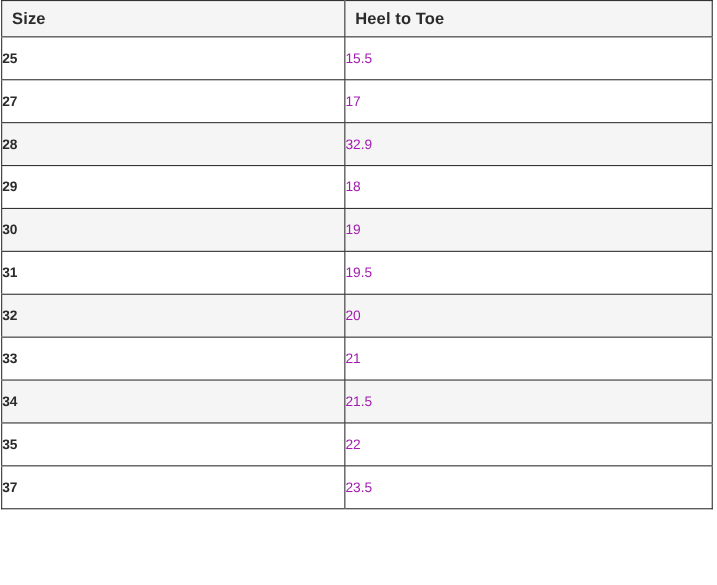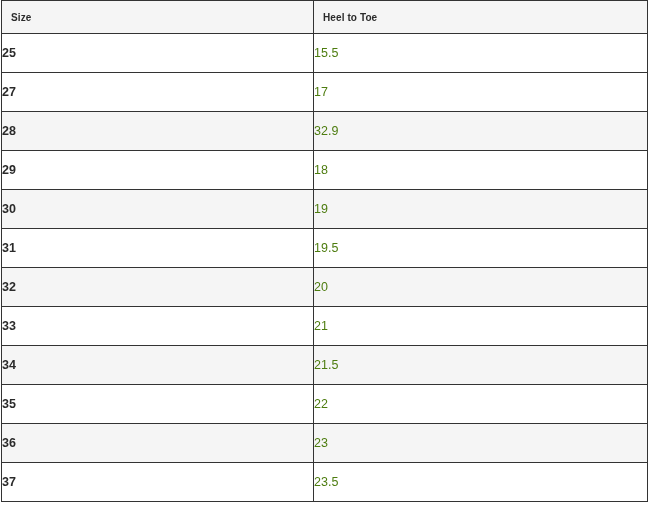--- a/index.html
+++ b/index.html
@@ -49,21 +49,21 @@
     border-bottom: none;
   }
 
   
   thead th {
     background: #f5f5f5;
     height: 33px;
     padding: 0 0 0 9px;
     text-align: left;
     vertical-align: middle;
-    font-size: 10px;
+    font-size: 15px;
     font-weight: bold;
     color: #2b2b2b;
     letter-spacing: 0.1px;
   }
 
   
   tbody tr { height: 38px; }
   tbody tr.row-odd  { background: #ffffff; }
   tbody tr.row-even { background: #f5f5f5; }
 
@@ -75,21 +75,21 @@
     line-height: 38px;
     padding: 0;
   }
 
   td.cell-size {
     font-weight: bold;
     color: #2b2b2b;
   }
   td.cell-heel {
     font-weight: normal;
-    color: #4d7c0f;
+    color: #a21caf;
   }
 </style>
 </head>
 <body>
 
 <div class="chart-wrap">
   <table class="size-chart">
     <colgroup>
       <col class="col-size">
       <col class="col-heel">
@@ -134,23 +134,19 @@
           <td class="cell-heel">21</td>
         </tr>
         <tr class="row-even">
           <td class="cell-size">34</td>
           <td class="cell-heel">21.5</td>
         </tr>
         <tr class="row-odd">
           <td class="cell-size">35</td>
           <td class="cell-heel">22</td>
         </tr>
-        <tr class="row-even">
-          <td class="cell-size">36</td>
-          <td class="cell-heel">23</td>
-        </tr>
         <tr class="row-odd">
           <td class="cell-size">37</td>
           <td class="cell-heel">23.5</td>
         </tr>
       </tbody>
   </table>
 </div>
 
 </body></html>

